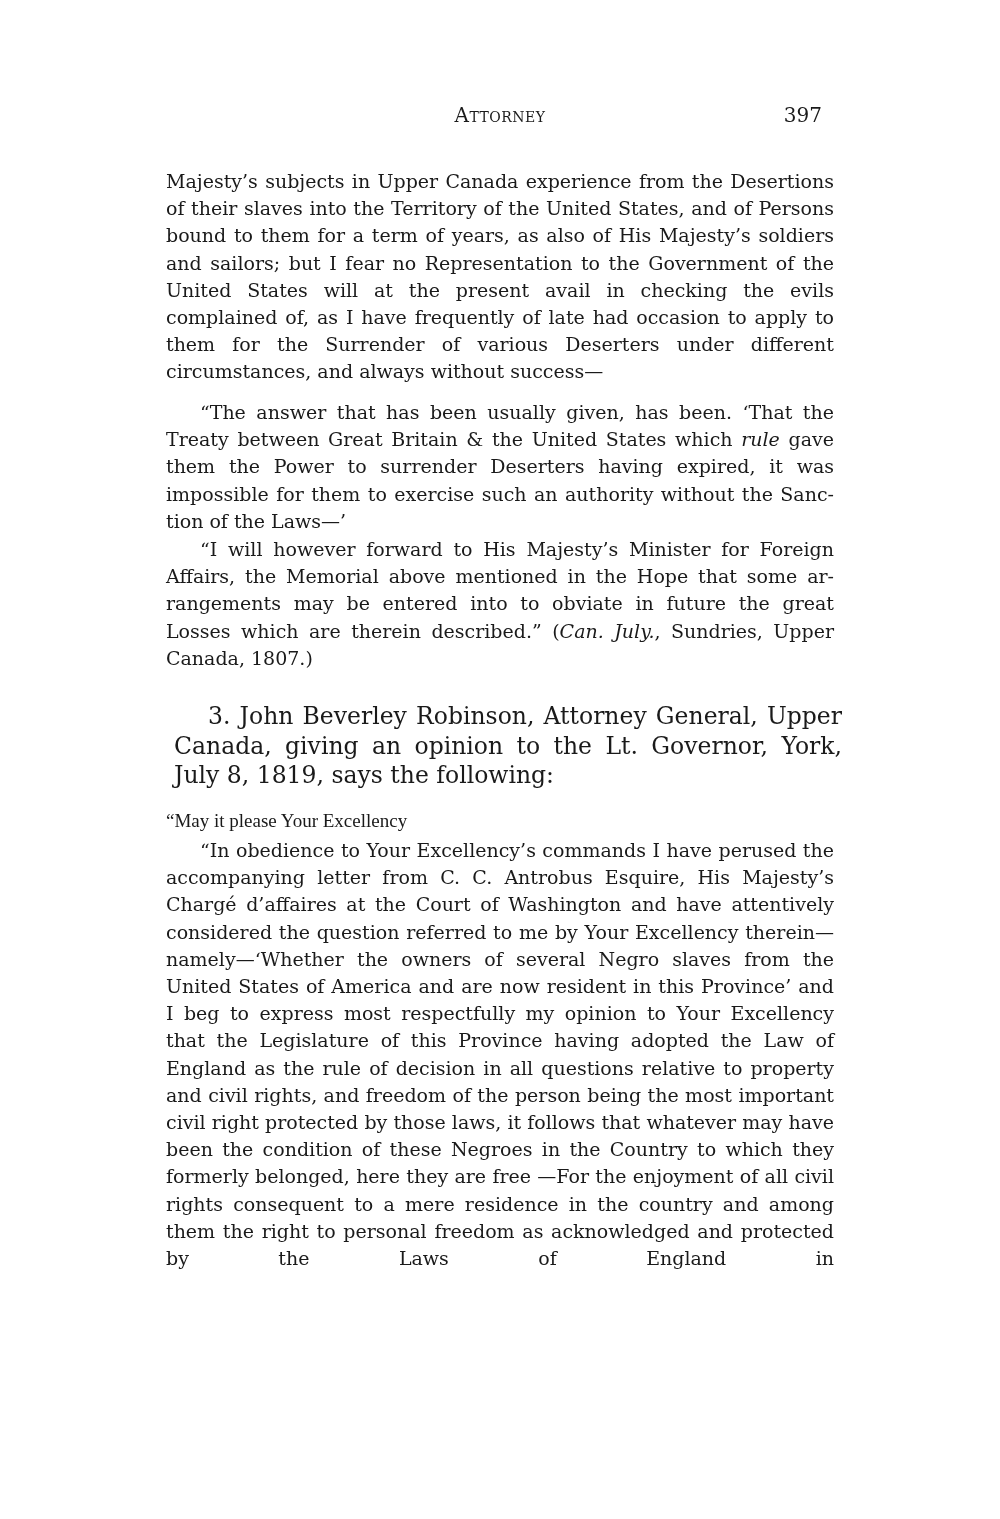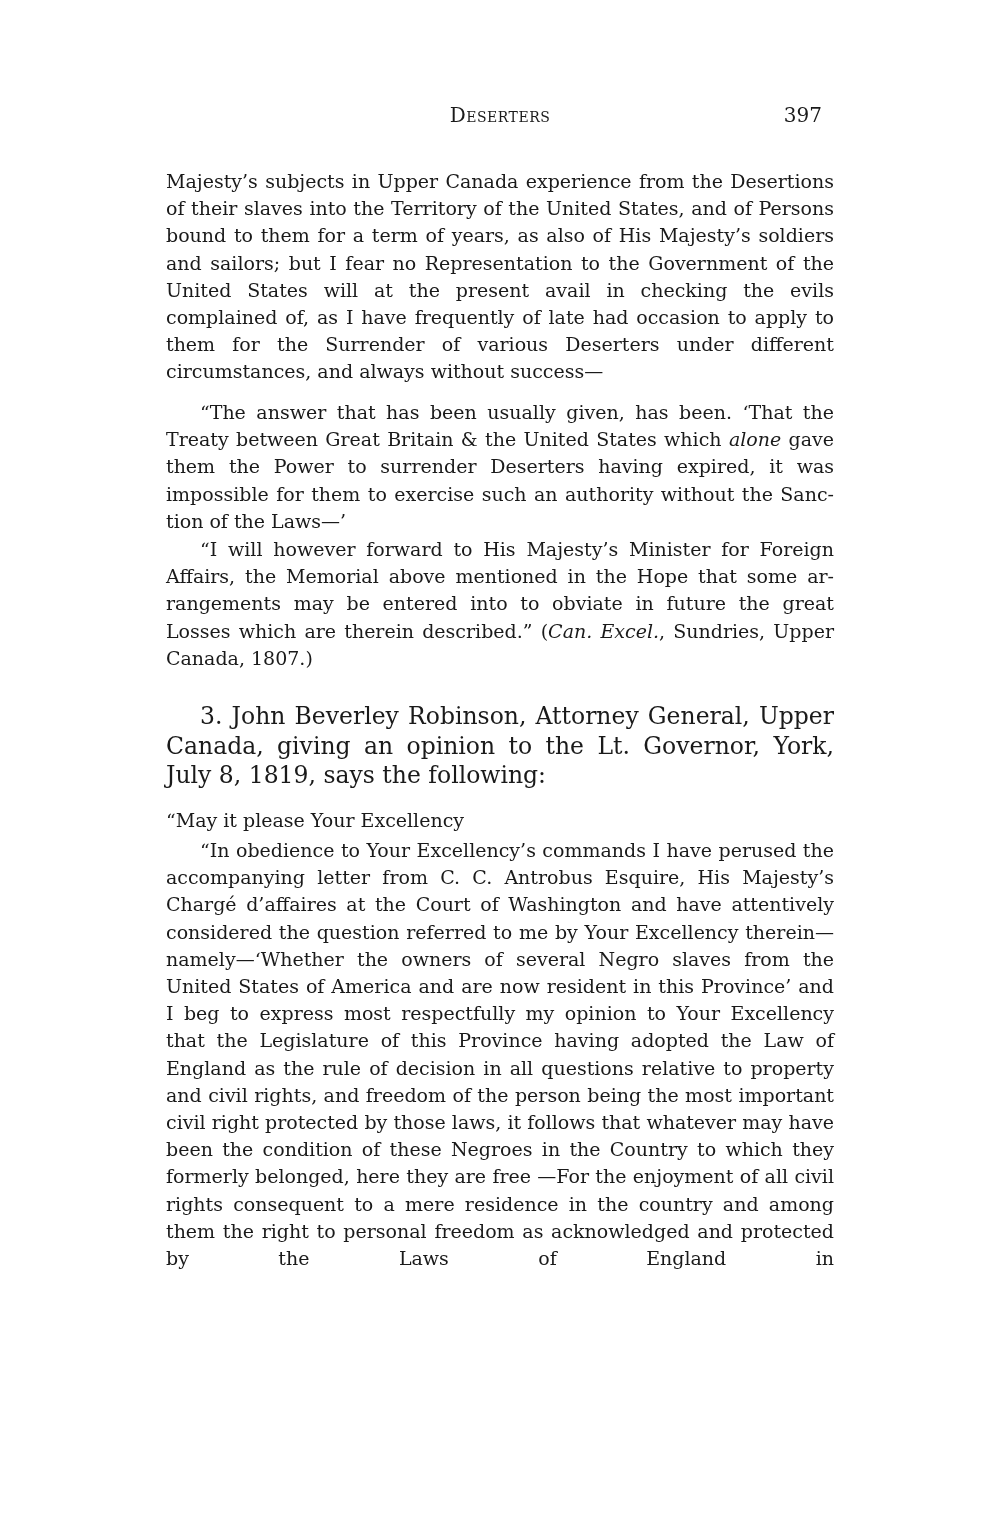--- a/index.html
+++ b/index.html
@@ -54,21 +54,21 @@
     hyphens: manual;
   }
   .block p {
     margin: 0;
   }
   .indent {
     text-indent: 34px;
   }
   .section-heading {
     position: absolute;
-    left: 0;
+    left: 8px;
     width: 668px;
     font-size: 23.5px;
     line-height: 29.5px;
     text-align: justify;
     text-indent: 34px;
     margin: 0;
   }
   .salutation {
     position: absolute;
     left: 0;
@@ -80,37 +80,37 @@
   em { font-style: italic; }
   .last-line { text-align-last: left; }
   .full-last { text-align-last: justify; }
 </style>
 </head>
 <body>
 
 <div class="page">
 
   <div class="running-head">
-    <span class="running-title">Deserters</span>
+    <span class="running-title">Attorney</span>
     <span class="page-number">397</span>
   </div>
 
   <div class="block" style="top:168px;">
     <p class="last-line">Majesty’s subjects in Upper Canada experience from the Deser­tions of their slaves into the Territory of the United States, and of Persons bound to them for a term of years, as also of His Majesty’s soldiers and sailors; but I fear no Representation to the Govern­ment of the United States will at the present avail in checking the evils complained of, as I have frequently of late had occasion to apply to them for the Surrender of various Deserters under dif­ferent circumstances, and always without success—</p>
   </div>
 
   <div class="block" style="top:399px;">
-    <p class="indent last-line"><span>“The answer that has been usually given, has been. ‘That the Treaty between Great Britain &amp; the United States which </span><em>alone</em><span> gave them the Power to surrender Deserters having expired, it was impossible for them to exercise such an authority without the Sanc­tion of the Laws—’</span></p>
+    <p class="indent last-line"><span>“The answer that has been usually given, has been. ‘That the Treaty between Great Britain &amp; the United States which </span><em>rule</em><span> gave them the Power to surrender Deserters having expired, it was impossible for them to exercise such an authority without the Sanc­tion of the Laws—’</span></p>
   </div>
 
   <div class="block" style="top:536px;">
-    <p class="indent last-line"><span>“I will however forward to His Majesty’s Minister for Foreign Affairs, the Memorial above mentioned in the Hope that some ar­rangements may be entered into to obviate in future the great Losses which are therein described.”  (</span><em>Can. Excel.</em><span>, Sundries, Upper Canada, 1807.)</span></p>
+    <p class="indent last-line"><span>“I will however forward to His Majesty’s Minister for Foreign Affairs, the Memorial above mentioned in the Hope that some ar­rangements may be entered into to obviate in future the great Losses which are therein described.”  (</span><em>Can. July.</em><span>, Sundries, Upper Canada, 1807.)</span></p>
   </div>
 
   <p class="section-heading last-line" style="top:702px;">3. John Beverley Robinson, Attorney General, Upper Canada, giving an opinion to the Lt. Governor, York, July 8, 1819, says the following:</p>
 
-  <p class="salutation" style="top:807px;">“May it please Your Excellency</p>
+  <p class="salutation" style="top:807px;font-family:Liberation Serif, serif;">“May it please Your Excellency</p>
 
   <div class="block" style="top:837px;">
     <p class="indent full-last">“In obedience to Your Excellency’s commands I have perused the accompanying letter from C. C. Antrobus Esquire, His Ma­jesty’s Chargé d’affaires at the Court of Washington and have attentively considered the question referred to me by Your Excel­lency therein—namely—‘Whether the owners of several Negro slaves from the United States of America and are now resident in this Province’ and I beg to express most respectfully my opinion to Your Excellency that the Legislature of this Province having adopted the Law of England as the rule of decision in all questions relative to property and civil rights, and freedom of the person being the most important civil right protected by those laws, it follows that whatever may have been the condition of these Negroes in the Country to which they formerly belonged, here they are free —For the enjoyment of all civil rights consequent to a mere resi­dence in the country and among them the right to personal free­dom as acknowledged and protected by the Laws of England in</p>
   </div>
 
 </div>
 
 </body></html>

